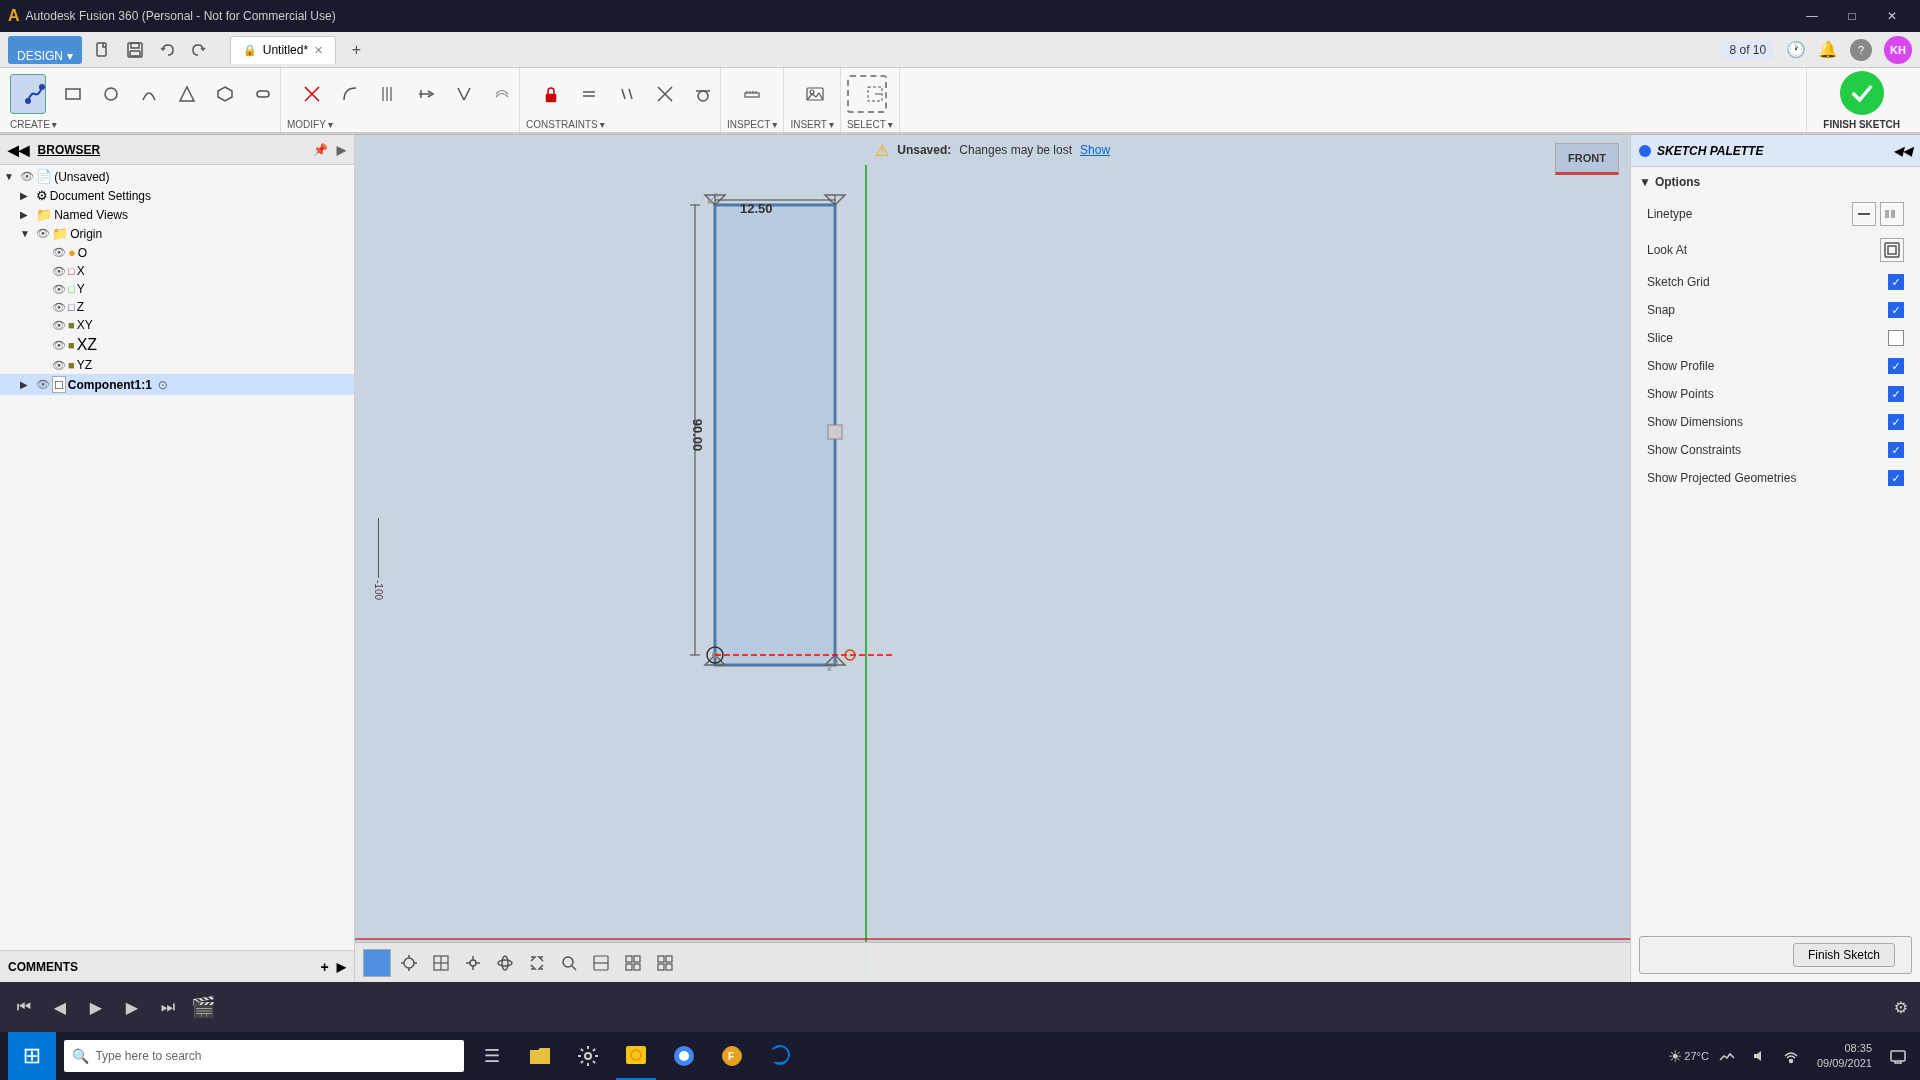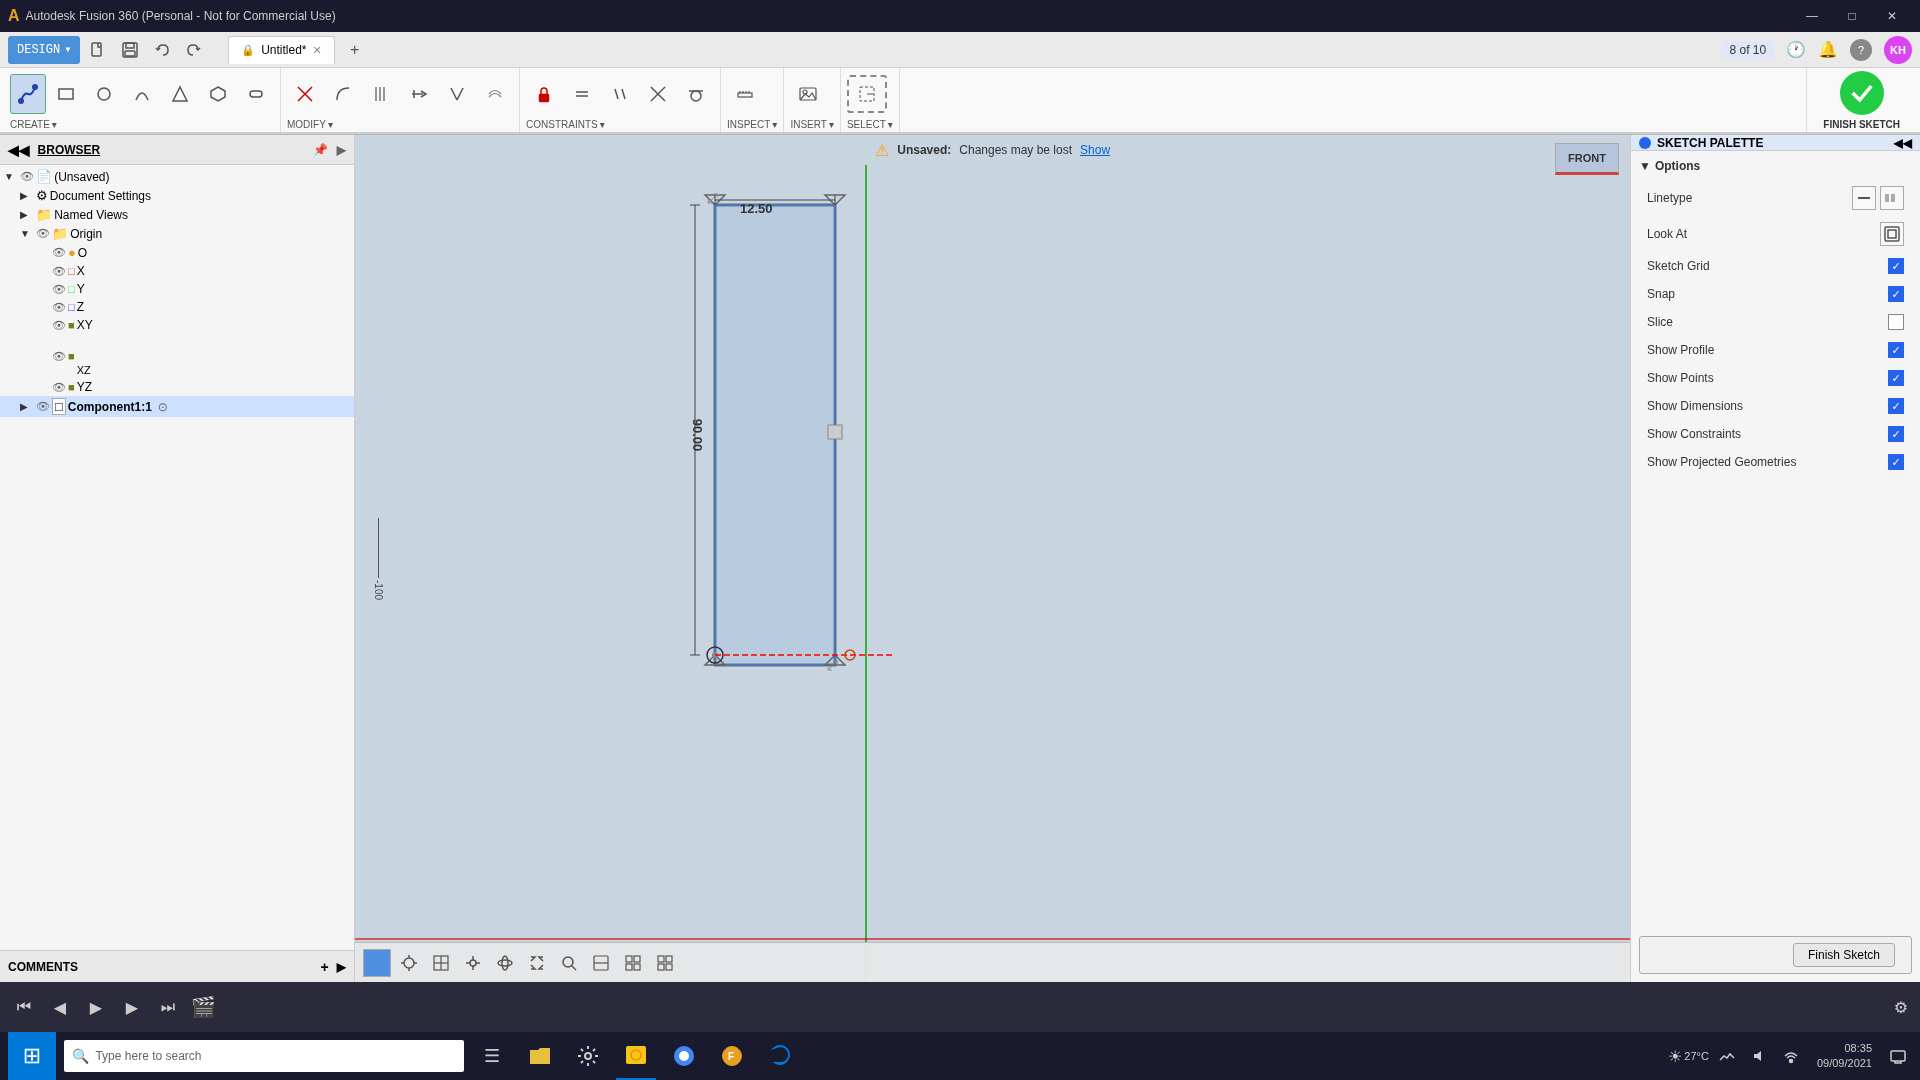--- a/index.html
+++ b/index.html
@@ -7,21 +7,21 @@
 
     
     #titlebar { height: 32px; background: #1a1a2e; display: flex; align-items: center; padding: 0 8px; color: #ccc; font-size: 12px; user-select: none; }
     #titlebar .app-icon { color: #e8a020; margin-right: 6px; font-size: 14px; }
     #titlebar .win-btn { width: 40px; height: 32px; display: flex; align-items: center; justify-content: center; cursor: pointer; color: #ccc; font-size: 12px; }
 
     
     #toolbar-area { background: #f0f0f0; border-bottom: 1px solid #bbb; }
     .ribbon-tab-btn { padding: 2px 12px; font-size: 11px; cursor: pointer; height: 100%; display: flex; align-items: center; border-right: 1px solid #ddd; }
     .ribbon-tab-btn.active { background: white; color: #1a73e8; font-weight: bold; border-bottom: 2px solid #1a73e8; }
-    .ribbon-btn { width: 36px; height: 40px; display: flex; flex-direction: column; align-items: center; justify-content: center; cursor: pointer; border-radius: 3px; gap: 2px; font-size: 9px; color: #333; border: 1px solid transparent; font-family: Liberation Mono, monospace; }
+    .ribbon-btn { width: 36px; height: 40px; display: flex; flex-direction: column; align-items: flex-end; justify-content: center; cursor: pointer; border-radius: 3px; gap: 2px; font-size: 9px; color: #333; border: 1px solid transparent; }
     .ribbon-btn svg { width: 20px; height: 20px; }
     .section-name { font-size: 10px; color: #555; margin-top: 2px; }
 
     
     #main-area { display: flex; flex: 1; overflow: hidden; }
 
     
     #left-panel { width: 355px; background: #f5f5f5; border-right: 1px solid #ccc; display: flex; flex-direction: column; }
     #browser-header { height: 30px; background: #e8e8e8; display: flex; align-items: center; padding: 0 8px; border-bottom: 1px solid #ccc; font-size: 12px; font-weight: bold; gap: 8px; }
     #browser-content { flex: 1; overflow-y: auto; padding: 2px 0; }
@@ -45,21 +45,21 @@
     
     #sketch-svg { position: absolute; top: 50px; left: 100px; z-index: 5; }
 
     
     #bottom-toolbar { height: 40px; background: #e8e8e8; border-top: 1px solid #ccc; display: flex; align-items: center; padding: 0 8px; gap: 6px; z-index: 10; position: relative; }
     .bottom-btn { width: 28px; height: 28px; display: flex; align-items: center; justify-content: center; cursor: pointer; border-radius: 3px; font-size: 14px; border: 1px solid transparent; }
     .color-swatch { width: 28px; height: 28px; background: #5090e0; border: 1px solid #aaa; cursor: pointer; }
 
     
     #right-panel { width: 290px; background: #f5f5f5; border-left: 1px solid #ccc; display: flex; flex-direction: column; }
-    #palette-header { height: 16px; background: #dce8f8; display: flex; align-items: center; padding: 0 8px; border-bottom: 1px solid #ccc; font-size: 12px; font-weight: bold; gap: 6px; }
+    #palette-header { height: 32px; background: #dce8f8; display: flex; align-items: center; padding: 0 8px; border-bottom: 1px solid #ccc; font-size: 12px; font-weight: bold; gap: 6px; font-style: italic; }
     #palette-content { flex: 1; overflow-y: auto; padding: 8px; }
     .palette-section-title { font-size: 12px; font-weight: bold; color: #333; margin-bottom: 8px; display: flex; align-items: center; gap: 4px; cursor: pointer; }
     .palette-row { display: flex; align-items: center; justify-content: space-between; padding: 5px 8px; margin-bottom: 2px; border-radius: 3px; }
     .palette-label { font-size: 12px; color: #333; }
     .checkbox { width: 16px; height: 16px; border: 1px solid #888; background: white; display: flex; align-items: center; justify-content: center; cursor: pointer; }
     .checkbox.checked { background: #2563eb; border-color: #2563eb; }
     .checkbox.checked::after { content: '✓'; color: white; font-size: 11px; }
     .linetype-icons { display: flex; gap: 4px; }
     .linetype-icon { width: 24px; height: 24px; border: 1px solid #aaa; background: #f8f8f8; display: flex; align-items: center; justify-content: center; cursor: pointer; font-size: 10px; }
     .look-at-icon { width: 24px; height: 24px; border: 1px solid #aaa; background: #f8f8f8; display: flex; align-items: center; justify-content: center; cursor: pointer; font-size: 12px; }
@@ -405,21 +405,21 @@
 
       <div class="tree-item" style="padding-left:52px;">
         <span class="eye-icon">👁</span>
         <span style="color:#7b7b20; font-size:11px;">■</span>
         <span style="font-size:12px;">XY</span>
       </div>
 
       <div class="tree-item" style="padding-left:52px;">
         <span class="eye-icon">👁</span>
         <span style="color:#7b7b20; font-size:11px;">■</span>
-        <span style="font-size:11px;margin-top:28px;">XZ</span>
+        <span style="font-size:16px;">XZ</span>
       </div>
 
       <div class="tree-item" style="padding-left:52px;">
         <span class="eye-icon">👁</span>
         <span style="color:#7b7b20; font-size:11px;">■</span>
         <span style="font-size:12px;">YZ</span>
       </div>
 
       <div class="tree-item selected" style="padding-left:20px;">
         <span class="expand-arrow" style="color:#333;">▶</span>

